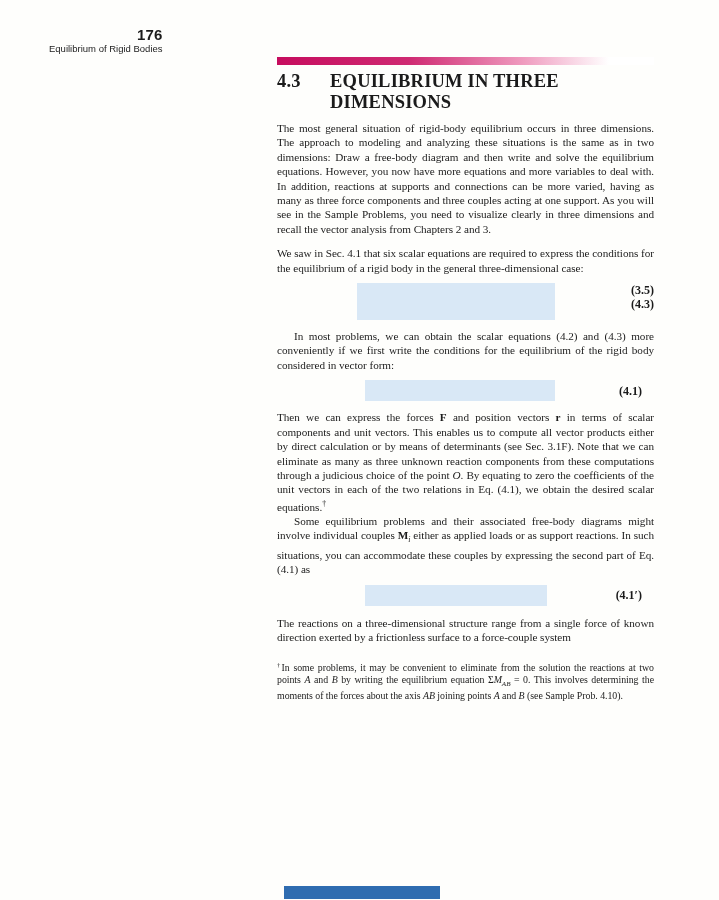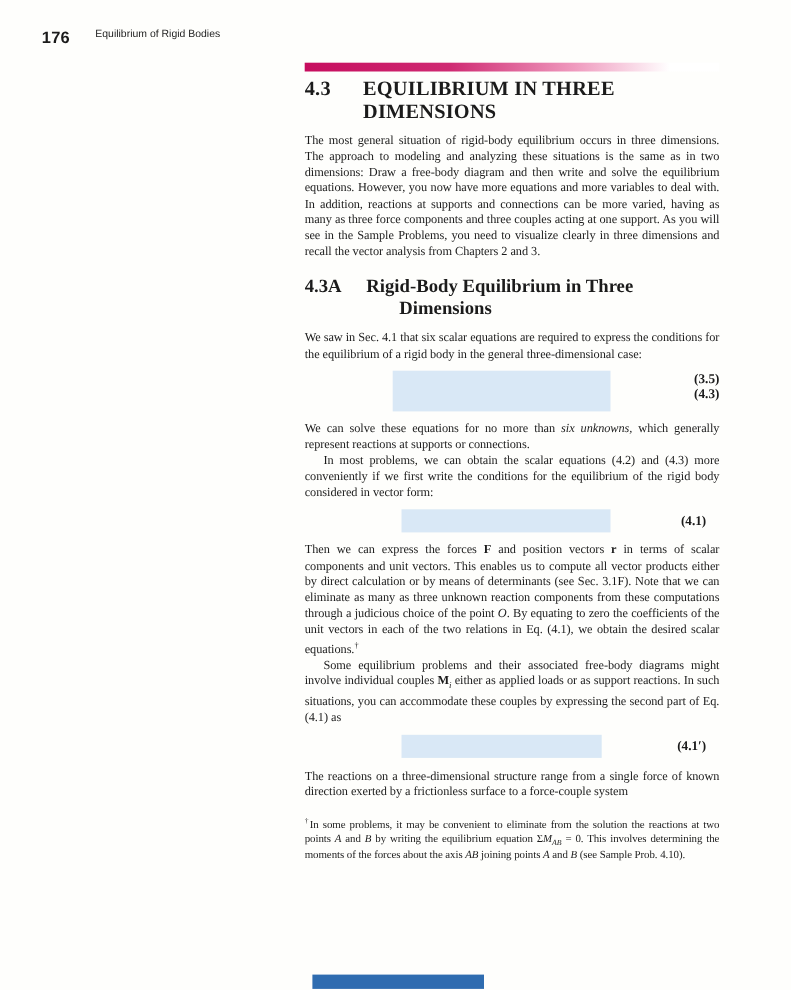--- a/index.html
+++ b/index.html
@@ -15,31 +15,32 @@
     color: #1b1b1b;
     font-family: "Liberation Serif", "DejaVu Serif", serif;
   }
 
   
   .page-header {
     position: absolute;
     top: 26px;
     left: 38px;
     display: flex;
-    align-items: flex-start;
+    align-items: flex-end;
     font-family: "Liberation Sans", "DejaVu Sans", sans-serif;
+    flex-direction: column;
   }
   .page-number {
     font-size: 15px;
     font-weight: bold;
     letter-spacing: 0.2px;
   }
   .running-head {
     font-size: 9.5px;
-    margin-left: 23px;
+    margin-left: 11px;
     color: #222;
   }
 
   
   .main-col {
     position: absolute;
     left: 277px;
     top: 57px;
     width: 377px;
   }
@@ -153,36 +154,31 @@
 
   <div class="accent-bar"></div>
 
   <div class="h-main">
     <span class="sec-num">4.3</span>
     <span class="sec-title">EQUILIBRIUM IN THREE DIMENSIONS</span>
   </div>
 
   <p class="para mt9">The most general situation of rigid-body equilibrium occurs in three dimensions. The approach to modeling and analyzing these situations is the same as in two dimensions: Draw a free-body diagram and then write and solve the equilibrium equations. However, you now have more equations and more variables to deal with. In addition, reactions at supports and connections can be more varied, having as many as three force components and three couples acting at one support. As you will see in the Sample Problems, you need to visualize clearly in three dimensions and recall the vector analysis from Chapters 2 and 3.</p>
 
-  <div class="h-sub h-sub-a">
-    <span class="sec-num">4.3A</span>
-    <span class="sec-title">Rigid-Body Equilibrium in Three Dimensions</span>
-  </div>
 
   <p class="para mt10">We saw in Sec. 4.1 that six scalar equations are required to express the conditions for the equilibrium of a rigid body in the general three-dimensional case:</p>
 
   <div class="eqrow">
     <div class="eqbox eqbox-1"></div>
     <div class="eqnums">
       <div>(3.5)</div>
       <div>(4.3)</div>
     </div>
   </div>
 
-  <p class="para mt9"><span>We can solve these equations for no more than </span><span class="seg-i">six unknowns,</span><span> which generally represent reactions at supports or connections.</span></p>
   <p class="para indent">In most problems, we can obtain the scalar equations (4.2) and (4.3) more conveniently if we first write the conditions for the equilibrium of the rigid body considered in vector form:</p>
 
   <div class="eqrow">
     <div class="eqbox eqbox-2"></div>
     <div class="eqnum-center">(4.1)</div>
   </div>
 
   <p class="para mt9"><span>Then we can express the forces </span><span class="seg-b">F</span><span> and position vectors </span><span class="seg-b">r</span><span> in terms of scalar components and unit vectors. This enables us to compute all vector products either by direct calculation or by means of determinants (see Sec. 3.1F). Note that we can eliminate as many as three unknown reaction components from these computations through a judicious choice of the point </span><span class="seg-i">O</span><span>. By equating to zero the coefficients of the unit vectors in each of the two relations in Eq. (4.1), we obtain the desired scalar equations.</span><span class="seg-sup">†</span></p>
   <p class="para indent"><span>Some equilibrium problems and their associated free-body diagrams might involve individual couples </span><span class="seg-b">M</span><span class="seg-subi">i</span><span> either as applied loads or as support reactions. In such situations, you can accommodate these couples by expressing the second part of Eq. (4.1) as</span></p>
 

